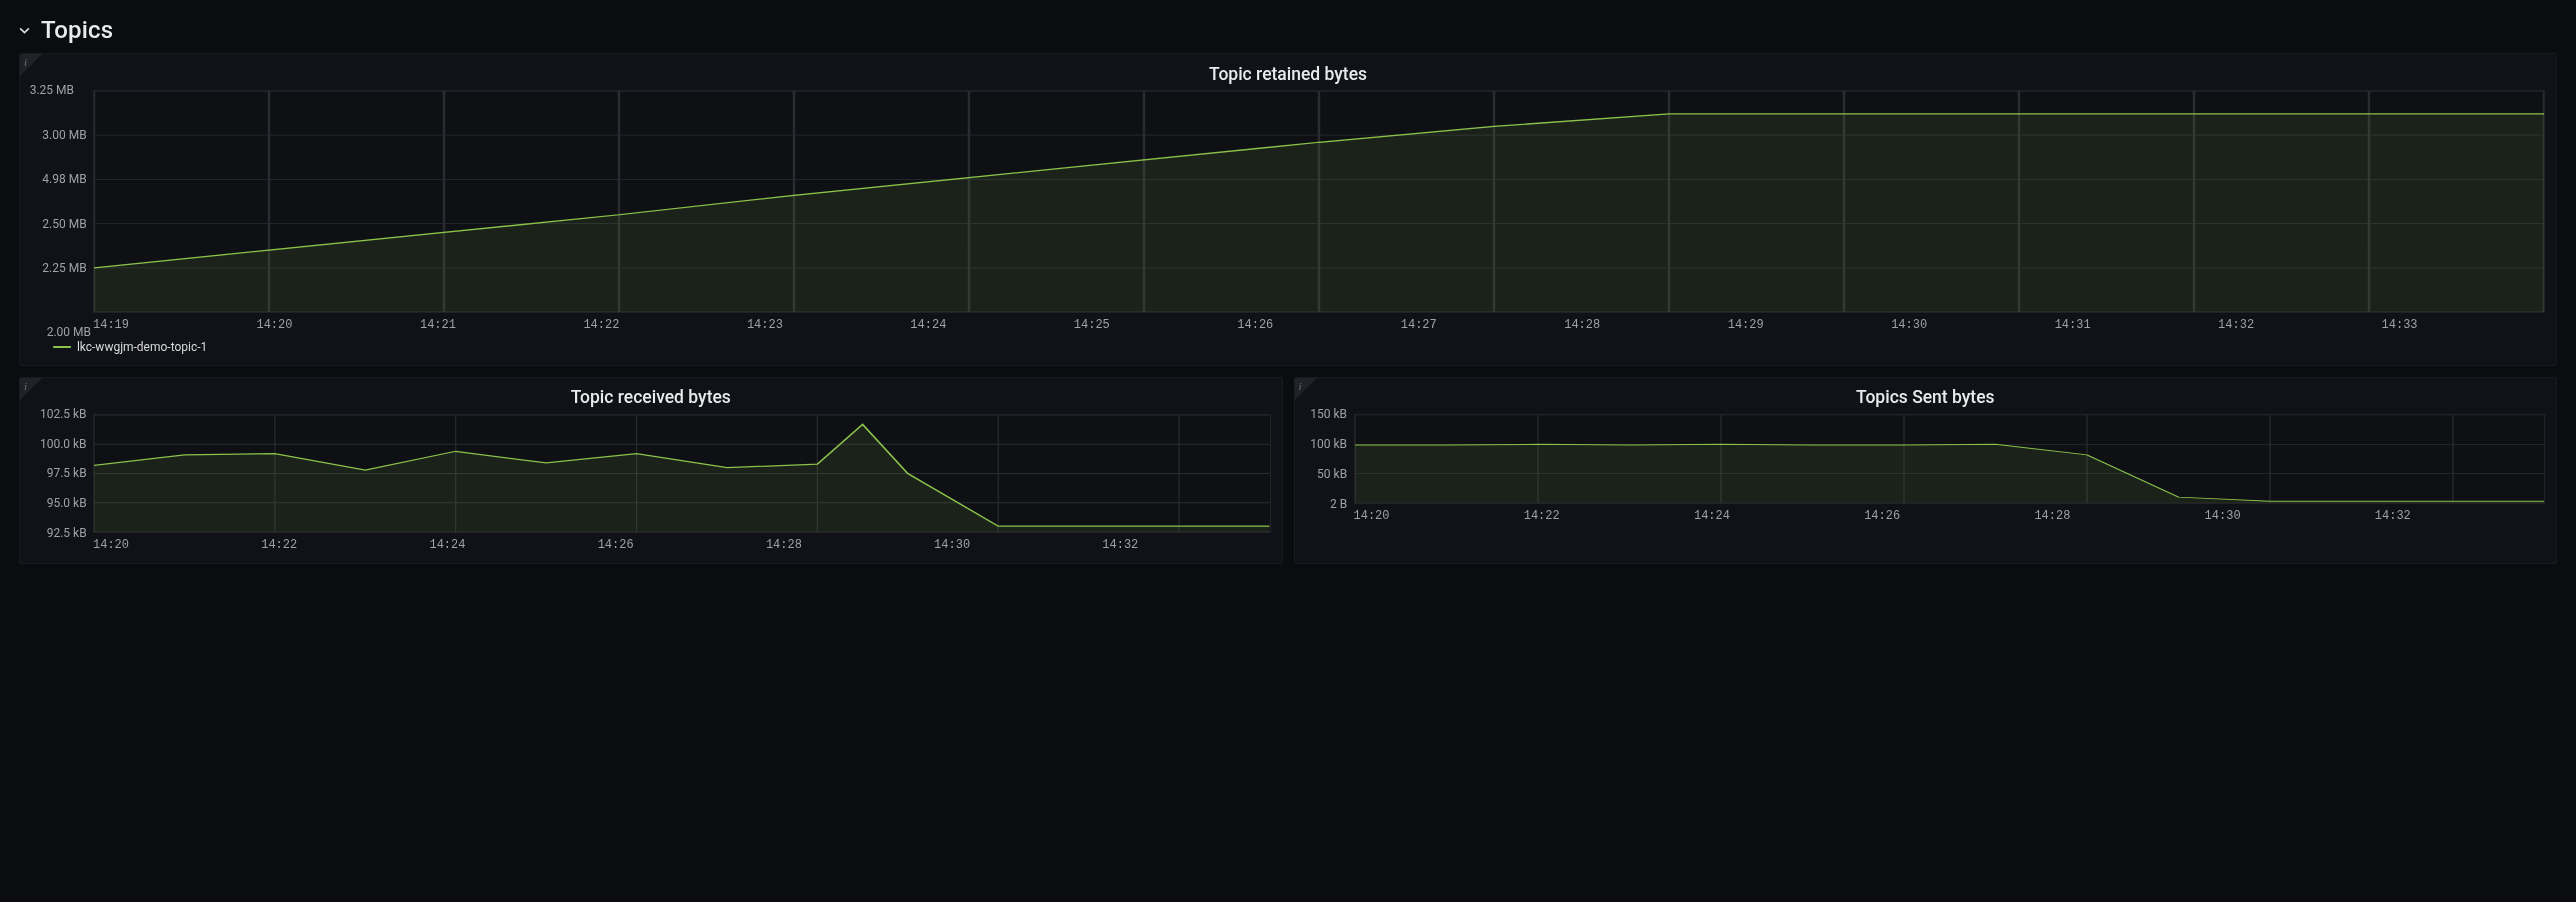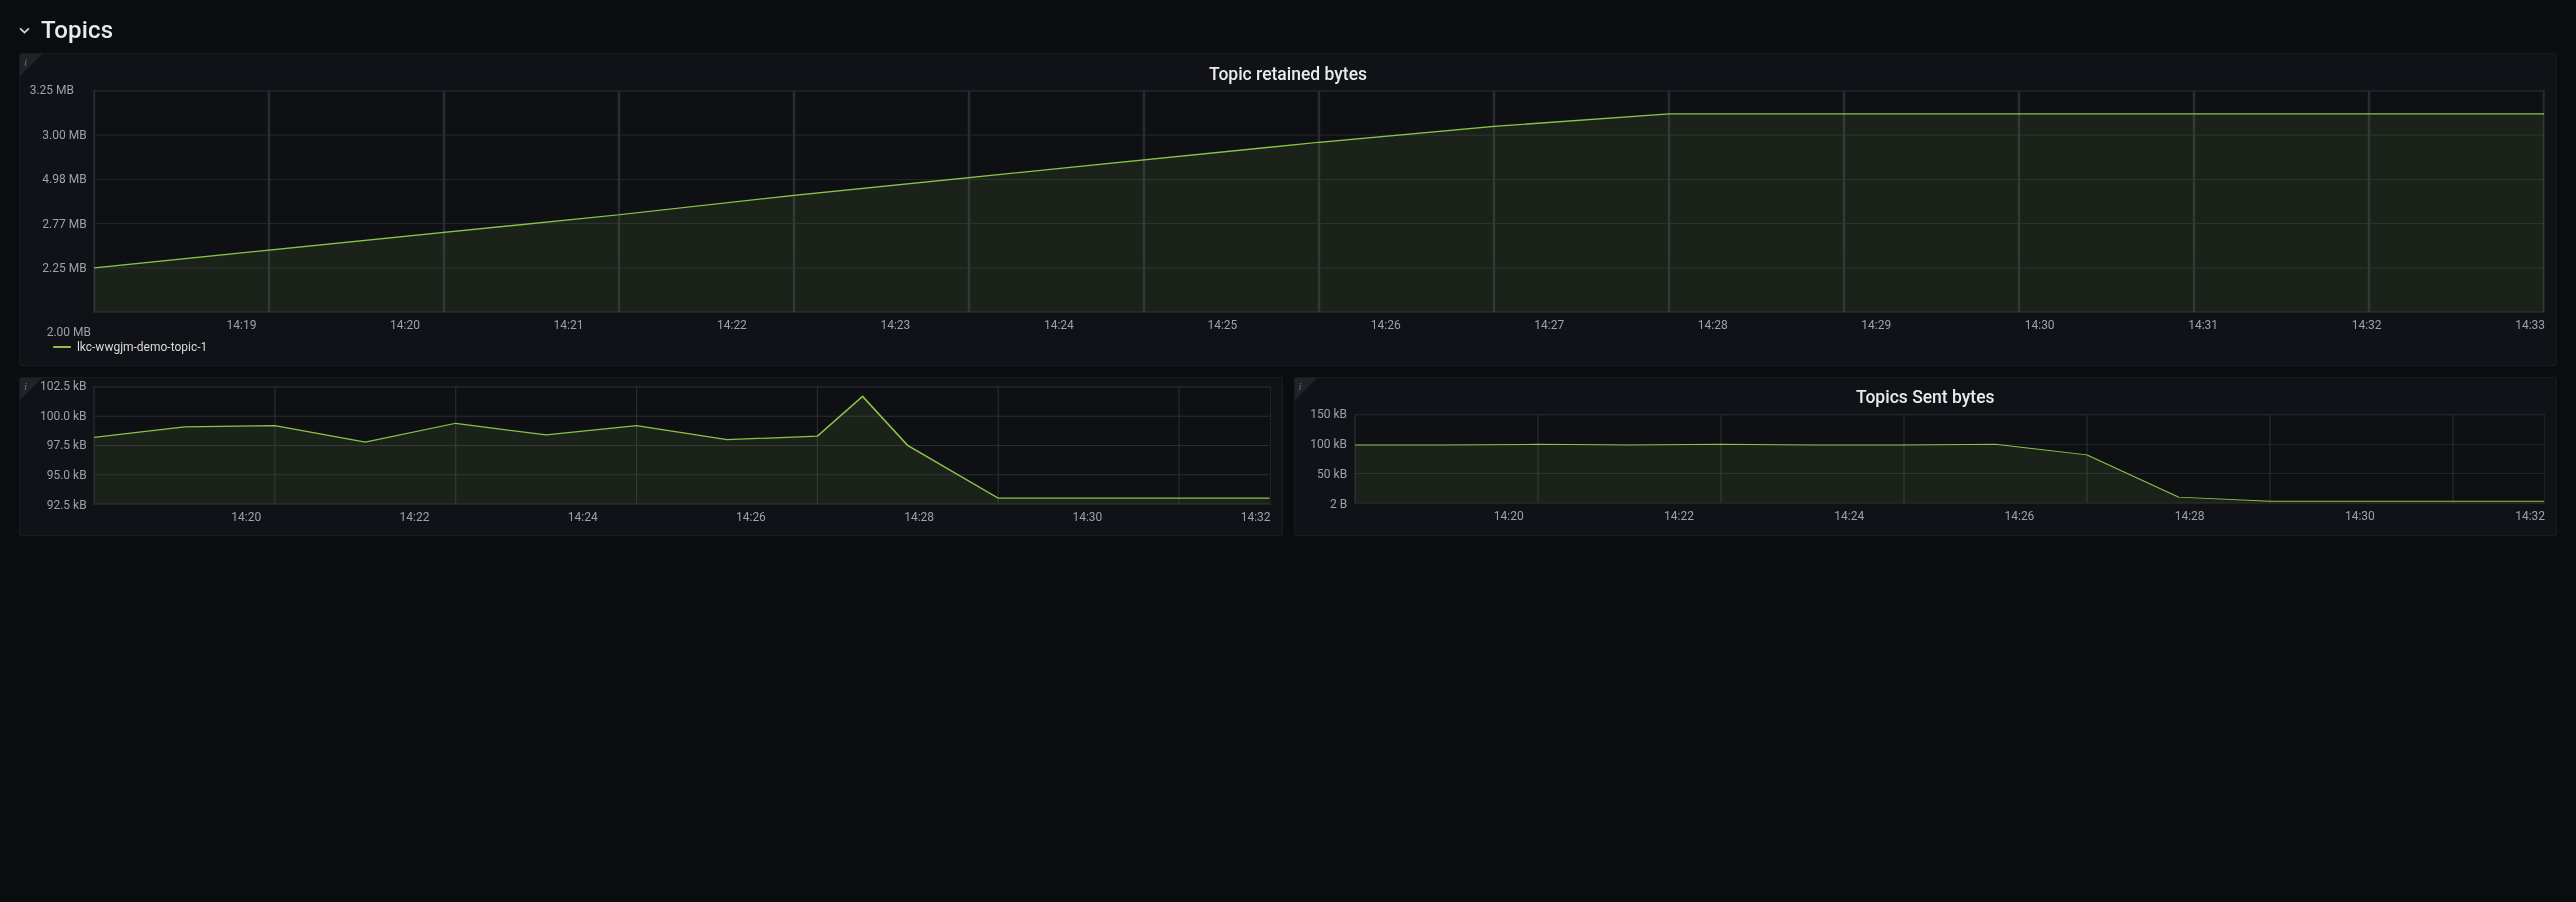--- a/index.html
+++ b/index.html
@@ -74,21 +74,21 @@
     border:0.8px solid #202228;
     background:linear-gradient(#0f1014,#0f1014);
   }
   .plot svg { display:block; width:100%; height:100%; }
 
   .x-axis {
     margin-top:4.8px;
     display:flex;
     font-size:12px; color:var(--text-dim);
   }
-  .x-axis div { flex:1 1 auto; text-align:right; }
+  .x-axis div { flex:1 1 auto; text-align:left;font-family:Liberation Mono, monospace; }
 
   .legend {
     margin-top:8px; display:flex; align-items:center; gap:6.4px;
     font-size:12px; color:var(--text);
   }
   .legend-swatch {
     display:inline-block; width:17.5px; height:2.4px; background:var(--accent);
     border-radius:0.8px;
   }
 
@@ -111,21 +111,21 @@
   <div class="panel span2">
     <div class="corner"></div>
     <span class="info-icon">i</span>
     <div class="panel-title">Topic retained bytes</div>
 
     <div class="plot-wrap" style="height:223px">
       <div class="y-axis" id="yA-retained" style="position: relative; width: 62px;">
           <div style="position: absolute; right: 19px; transform: translateY(-50%); top: 0%;">3.25 MB</div>
           <div style="position: absolute; right: 6.4px; transform: translateY(-50%); top: 20%;">3.00 MB</div>
           <div style="position: absolute; right: 6.4px; transform: translateY(-50%); top: 40%;">4.98 MB</div>
-          <div style="position: absolute; right: 6.4px; transform: translateY(-50%); top: 60%;">2.77 MB</div>
+          <div style="position: absolute; right: 6.4px; transform: translateY(-50%); top: 60%;">2.50 MB</div>
           <div style="position: absolute; right: 6.4px; transform: translateY(-50%); top: 80%;">2.25 MB</div>
           <div style="position: absolute; right: 2px; transform: translateY(-50%); top: 100%; margin-top: 19px;">2.00 MB</div>
         </div>
       <div class="plot">
         <svg id="svg-retained" viewBox="0 0 1000 280" preserveAspectRatio="none">
             <line x1="0" x2="1000" y1="0" y2="0" stroke="#2a2c32" stroke-width="1"></line>
             <line x1="0" x2="1000" y1="56" y2="56" stroke="#2a2c32" stroke-width="1"></line>
             <line x1="0" x2="1000" y1="112" y2="112" stroke="#2a2c32" stroke-width="1"></line>
             <line x1="0" x2="1000" y1="168" y2="168" stroke="#2a2c32" stroke-width="1"></line>
             <line x1="0" x2="1000" y1="224" y2="224" stroke="#2a2c32" stroke-width="1"></line>
@@ -170,20 +170,21 @@
 
     <div class="legend" style="margin-left:22px">
       <span class="legend-swatch"></span>
       <span>lkc-wwgjm-demo-topic-1</span>
     </div>
   </div>
 
   <div class="panel">
     <div class="corner"></div>
     <span class="info-icon">i</span>
+    <div class="panel-title">Topic received bytes</div>
 
     <div class="plot-wrap" style="height:119px">
       <div class="y-axis" id="yA-received" style="position: relative; width: 62px;">
           <div style="position: absolute; right: 6.4px; transform: translateY(-50%); top: 0%;">102.5 kB</div>
           <div style="position: absolute; right: 6.4px; transform: translateY(-50%); top: 25%;">100.0 kB</div>
           <div style="position: absolute; right: 6.4px; transform: translateY(-50%); top: 50%;">97.5 kB</div>
           <div style="position: absolute; right: 6.4px; transform: translateY(-50%); top: 75%;">95.0 kB</div>
           <div style="position: absolute; right: 6.4px; transform: translateY(-50%); top: 100%;">92.5 kB</div>
         </div>
       <div class="plot">

